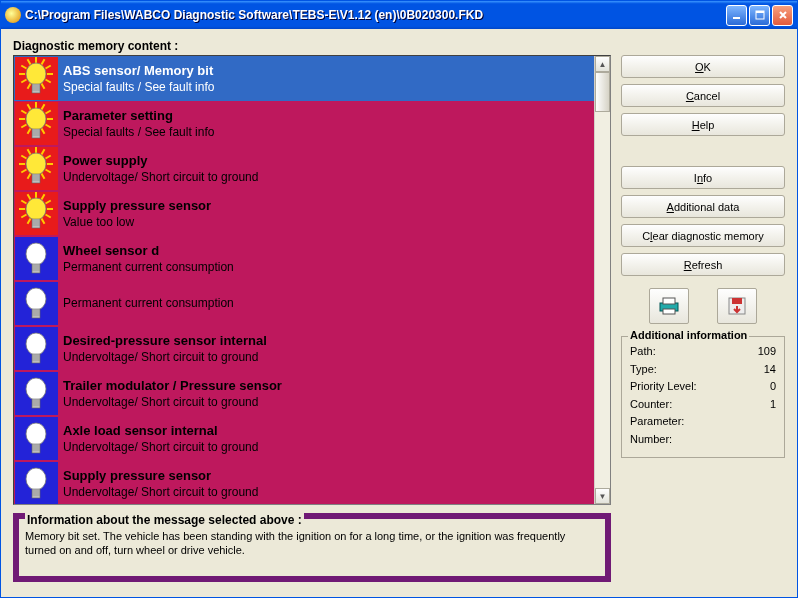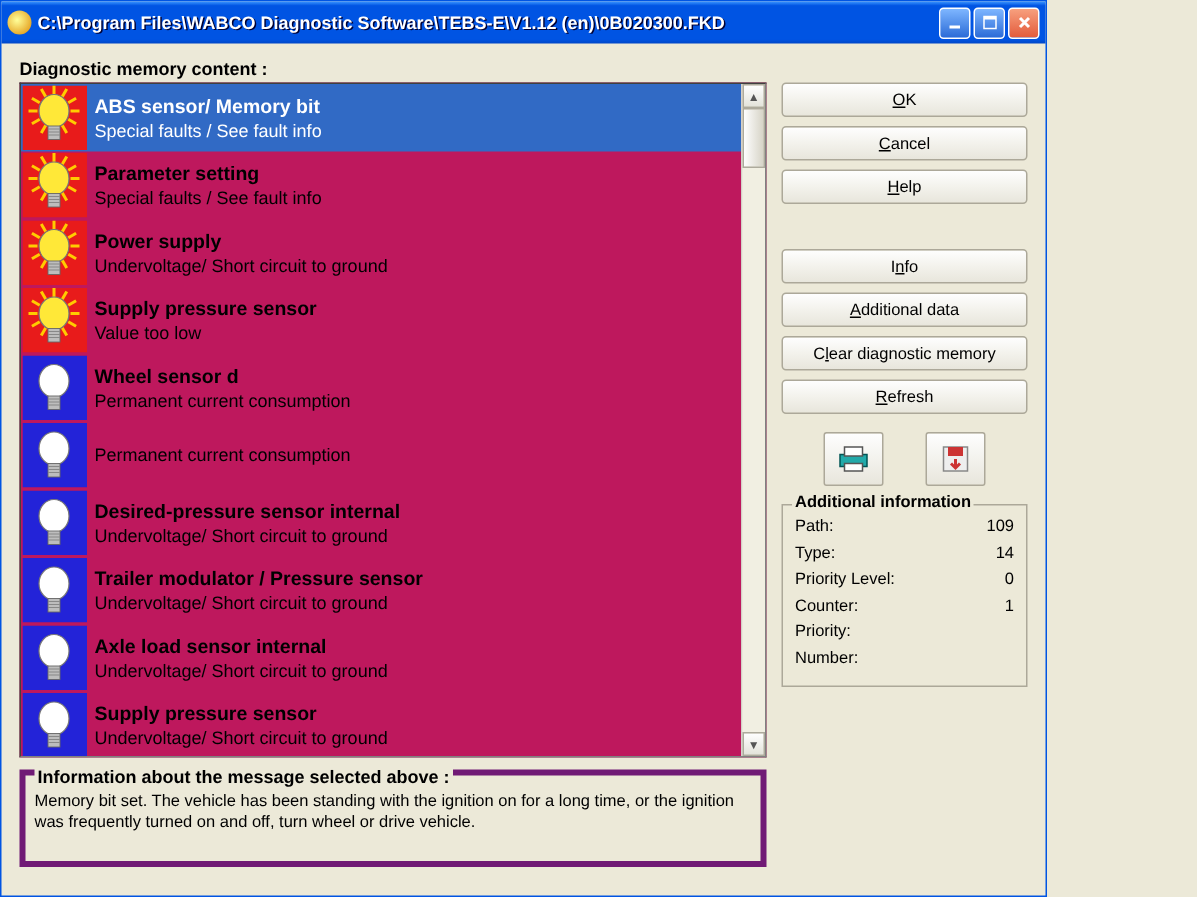--- a/index.html
+++ b/index.html
@@ -5,21 +5,21 @@
 * { box-sizing: border-box; margin: 0; padding: 0; }
 body {
   font-family: Tahoma, sans-serif;
   font-size: 11px;
   background: #ece9d8;
   width: 798px;
   height: 598px;
   overflow: hidden;
 }
 .window {
-  width: 698px;
+  width: 798px;
   height: 598px;
   border: 1px solid #0054e3;
   background: #ece9d8;
   display: flex;
   flex-direction: column;
 }
 .titlebar {
   height: 28px;
   background: linear-gradient(to bottom, #3a95ff 0%, #0054e3 10%, #0054e3 90%, #0046c7 100%);
   display: flex;
@@ -114,21 +114,21 @@
   display: flex; align-items: center; justify-content: center;
   flex-shrink: 0;
 }
 .bulb-icon svg { width: 43px; height: 43px; }
 .fault-text { padding-left: 4px; line-height:1.35; }
 .fault-title { font-weight: bold; font-size: 13px; }
 .fault-desc { font-size: 12px; }
 
 .info-box {
   margin-top: 8px;
-  border: 4px solid #701a75;
+  border: 6px solid #701a75;
   background: #ece9d8;
   padding: 2px 6px 18px 6px;
   position: relative;
 }
 .info-box-label {
   font-weight: bold;
   font-size: 12px;
   background: #ece9d8;
   position: relative;
   top: -8px;
@@ -507,21 +507,21 @@
         </div>
         <div class="addl-row">
           <span>Priority Level:</span>
           <span>0</span>
         </div>
         <div class="addl-row">
           <span>Counter:</span>
           <span>1</span>
         </div>
         <div class="addl-row">
-          <span>Priority:</span>
+          <span>Parameter:</span>
           <span></span>
         </div>
         <div class="addl-row">
           <span>Number:</span>
           <span></span>
         </div>
       </div>
     </div>
   </div>
 </div>

